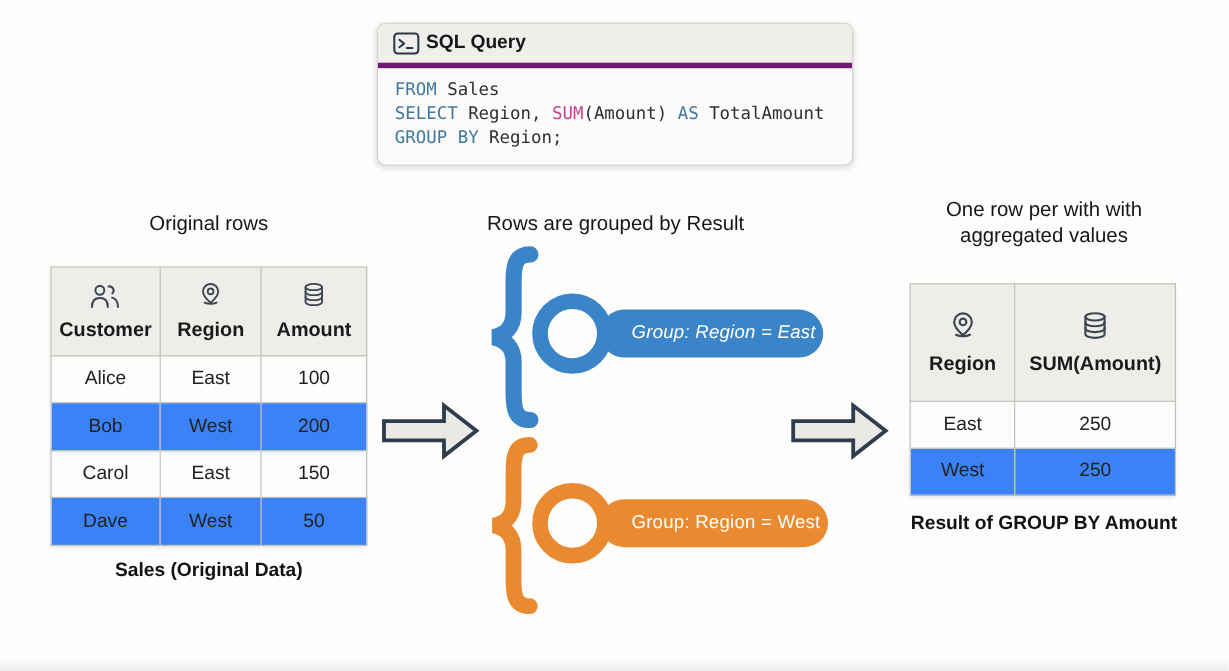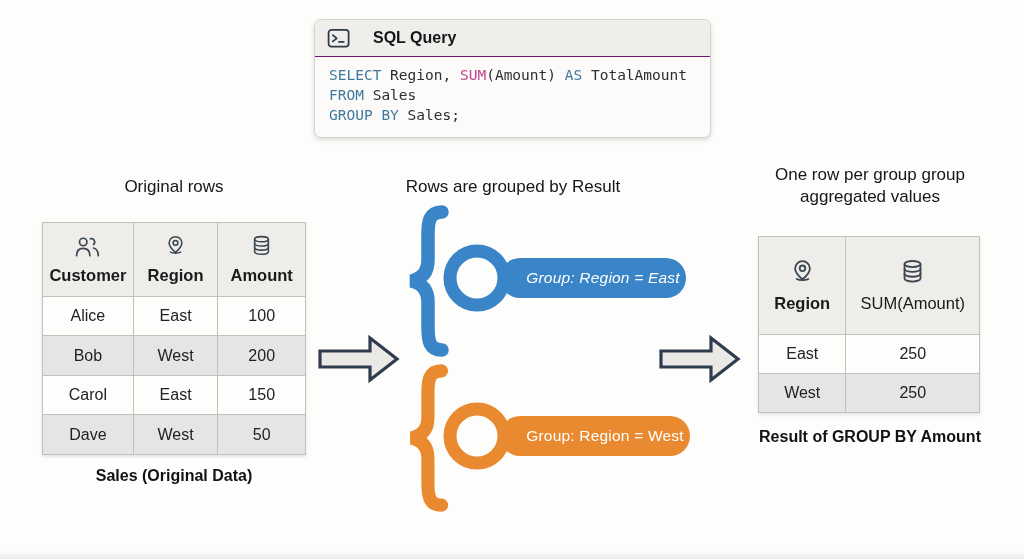--- a/index.html
+++ b/index.html
@@ -14,24 +14,24 @@
   .abs { position:absolute; }
 
   
   .sql-panel {
     left:314px; top:19px; width:397px;
     border:1px solid #d5d3d0; border-radius:7px;
     box-shadow:0 2px 5px rgba(0,0,0,.14);
     background:#fcfbf9;
   }
   .sql-header {
-    display:flex; align-items:center; gap:23px;
+    display:flex; align-items:center; gap:5px;
     height:37px; padding:0 12px;
     background:#f0eeeb;
-    border-bottom:1px solid #701a75;
+    border-bottom:5px solid #701a75;
     border-radius:7px 7px 0 0;
   }
   .sql-title { font-weight:bold; font-size:16px; color:#14171a; }
   .sql-body {
     padding:8px 14px 12px;
     font-family:"DejaVu Sans Mono", monospace;
     font-size:14.5px; line-height:20px;
     border-radius:0 0 7px 7px;
   }
   .code-line { white-space:pre; color:#2e2e2e; }
@@ -43,21 +43,21 @@
   .sec-caption { font-size:16px; font-weight:bold; color:#121212; text-align:center; }
 
   
   table.dtable { border-collapse:collapse; background:#fdfdfc; box-shadow:0 2px 3px rgba(0,0,0,.10); }
   table.dtable th, table.dtable td { border:1px solid #c2c0bd; }
   table.dtable th {
     background:#efedea; vertical-align:middle; text-align:center;
     font-size:16.5px; color:#1a1a1a;
   }
   table.dtable td { text-align:center; font-size:16px; color:#222; font-weight:normal; }
-  tr.alt td { background:#e5e5e5; }
+  tr.alt td { background:#3b82f6; }
   .th-inner { display:flex; flex-direction:column; align-items:center; justify-content:center; gap:7px; }
   .icon { display:block; }
 
   
   .pill {
     position:absolute; height:40px; border-radius:20px;
     display:flex; align-items:center; justify-content:center;
     padding-left:20px;
     color:#ffffff; font-size:15.5px; letter-spacing:.2px;
   }
@@ -76,23 +76,23 @@
     <svg class="icon" width="23" height="21" viewBox="0 0 24 22">
       <g fill="none" stroke="#2b3946" stroke-width="1.8" stroke-linecap="round" stroke-linejoin="round">
         <rect x="1.6" y="2" width="21" height="17.5" rx="3"></rect>
         <polyline points="6,7.5 10.2,10.8 6,14"></polyline>
         <line x1="12.5" y1="14.6" x2="17.5" y2="14.6"></line>
       </g>
     </svg>
     <span class="sql-title">SQL Query</span>
   </div>
   <div class="sql-body">
+    <div class="code-line"><span class="kw">FROM</span><span> Sales</span></div>
     <div class="code-line"><span class="kw">SELECT</span><span> Region, </span><span class="fn">SUM</span><span>(Amount) </span><span class="kw">AS</span><span> TotalAmount</span></div>
-    <div class="code-line"><span class="kw">FROM</span><span> Sales</span></div>
-    <div class="code-line"><span class="kw">GROUP BY</span><span> Sales;</span></div>
+    <div class="code-line"><span class="kw">GROUP BY</span><span> Region;</span></div>
   </div>
 </div>
 
 <div class="abs sec-title" style="left:42px; top:176px; width:264px;">Original rows</div>
 
 <table class="dtable abs" style="left:42px; top:222px; width:264px;">
   <colgroup>
       <col style="width:91px">
       <col style="width:85px">
       <col style="width:88px">
@@ -182,21 +182,21 @@
 
 <svg class="abs" style="left:397px; top:364px;" width="56" height="148" viewBox="0 0 56 152">
   <path d="M45,7 C32,7 31,17 31,30 L31,55 C31,68 24,74 14,76 C24,78 31,84 31,97 L31,122 C31,135 32,145 45,145" fill="none" stroke-width="13.5" stroke-linecap="round" stroke="#ea8a30"></path>
 </svg>
 <svg class="ring" style="left:443px; top:402px;" width="68" height="68" viewBox="0 0 68 68">
   <circle cx="34" cy="34" r="27" fill="none" stroke-width="13" stroke="#ea8a30"></circle>
 </svg>
 <div class="pill" style="left: 500px; top: 416px; width: 190px; background: rgb(234, 138, 48);">Group: Region = West</div>
 
 <div class="abs sec-title" style="left:744px; top:164px; width:252px;">
-  <div>One row per group group</div>
+  <div>One row per with with</div>
   <div>aggregated values</div>
 </div>
 
 <table class="dtable abs" style="left:758px; top:236px; width:222px;">
   <colgroup>
       <col style="width:88px">
       <col style="width:134px">
     </colgroup>
   <tbody>
       <tr style="height:98px">
@@ -215,21 +215,21 @@
     <th>
       <div class="th-inner">
         <svg class="icon" width="29" height="29" viewBox="0 0 24 24">
           <g fill="none" stroke="#3c4650" stroke-width="1.5" stroke-linecap="round">
             <ellipse cx="12" cy="5" rx="6.6" ry="2.5"></ellipse>
             <path d="M5.4,5 L5.4,17 A6.6,2.5 0 0 0 18.6,17 L18.6,5"></path>
             <path d="M5.4,9 A6.6,2.5 0 0 0 18.6,9"></path>
             <path d="M5.4,13 A6.6,2.5 0 0 0 18.6,13"></path>
           </g>
         </svg>
-        <span style="font-weight:normal">SUM(Amount)</span>
+        <span style="font-weight:bold">SUM(Amount)</span>
       </div>
     </th>
   </tr>
   <tr style="height:39px">
     <td>East</td>
     <td>250</td>
   </tr>
   <tr style="height:39px" class="alt">
     <td>West</td>
     <td>250</td>

